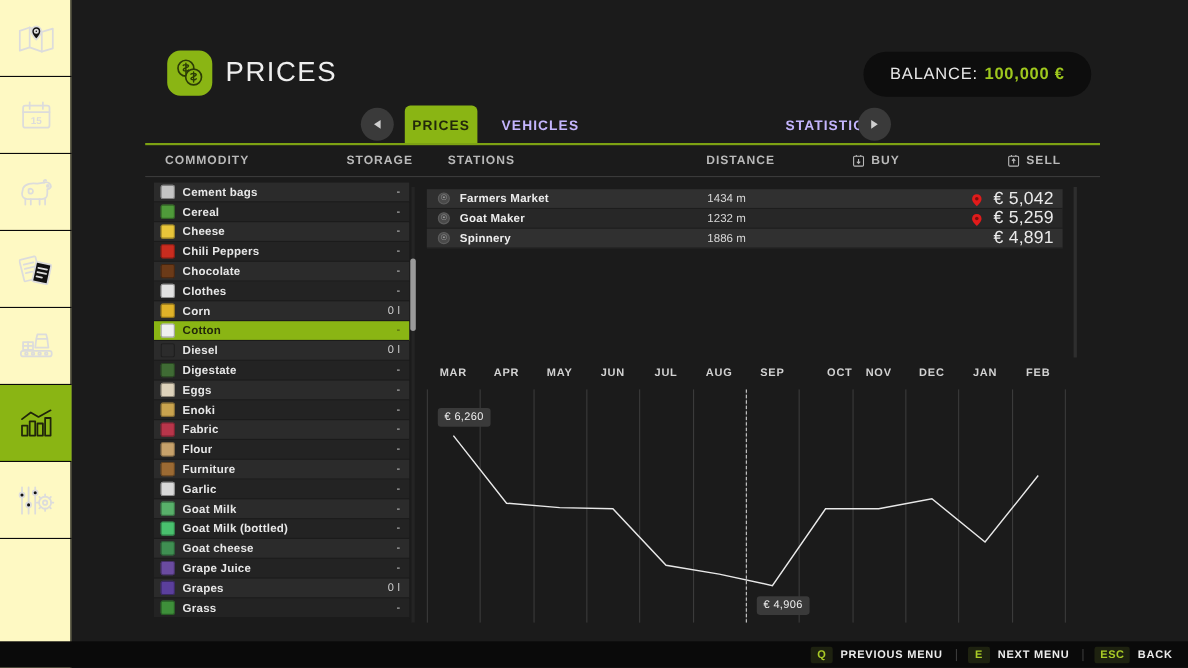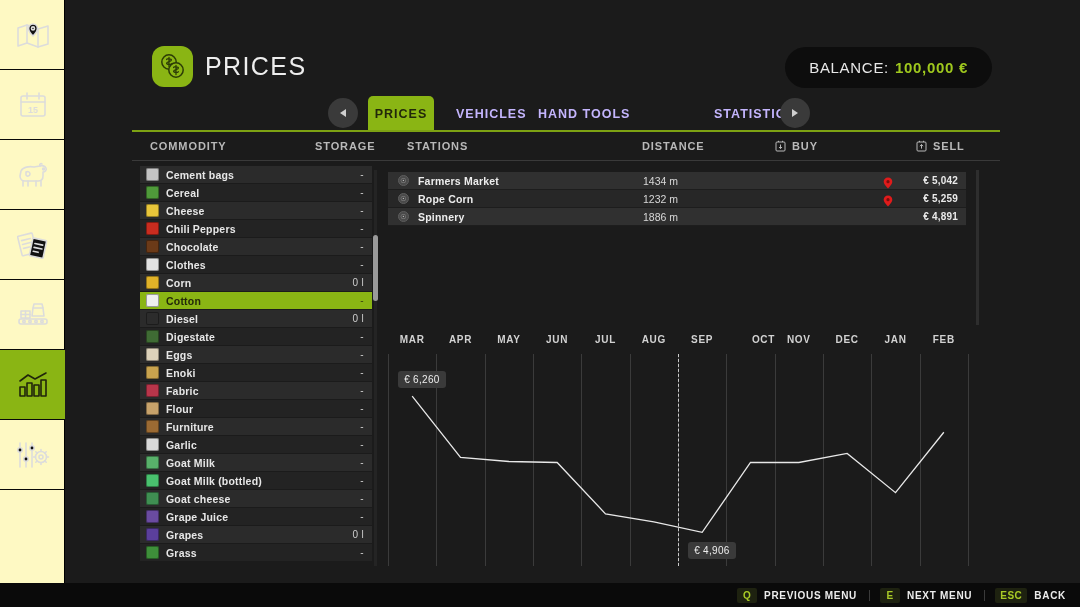--- a/index.html
+++ b/index.html
@@ -124,21 +124,21 @@
   .srow.alt { background: #272727; }
   .st-badge {
     width: 11px; height: 11px; border-radius: 50%; margin-left: 10px; margin-right: 9px;
     background: #4a4a4a; border: 1px solid #5d5d5d; flex: none;
     display: flex; align-items: center; justify-content: center;
   }
   .st-badge span { font-size: 7px; color: #bdbdbd; line-height: 1; }
   .st-name { font-size: 10.5px; font-weight: bold; color: #ededed; letter-spacing: .2px; }
   .st-dist { position: absolute; left: 255px; font-size: 10.5px; color: #d8d8d8; }
   .st-pin  { position: absolute; right: 72px; width: 12px; height: 12px; }
-  .st-price { position: absolute; right: 8px; font-size: 10px; color: #eaeaea; letter-spacing: .2px; font-weight: bold; }
+  .st-price { position: absolute; right: 8px; font-size: 16px; color: #eaeaea; letter-spacing: .2px; }
 
   #st-sb-track {
     position: absolute; left: 976px; top: 170px; width: 3px; height: 155px; background: #2e2e2e;
   }
 
   
   #chart { position: absolute; left: 388px; top: 334px; width: 580px; height: 232px; }
   #chart-months { position: relative; height: 18px; }
   .mlabel {
     position: absolute; top: 0; font-size: 10px; font-weight: bold;
@@ -275,23 +275,20 @@
   <div id="tabbar">
     <div class="nav-circle" style="left:196px">
       <div class="tri tri-left"></div>
     </div>
 
     <div class="tab active" style="left:236px; width:66px">
       <span>PRICES</span>
     </div>
     <div class="tab" style="left:310px">
       <span>VEHICLES</span>
-    </div>
-    <div class="tab" style="left:392px">
-      <span>HAND TOOLS</span>
     </div>
     <div class="tab" style="left:568px">
       <span>STATISTICS</span>
     </div>
 
     <div class="nav-circle" style="left:648px">
       <div class="tri tri-right"></div>
     </div>
   </div>
   <div id="tab-underline"></div>
@@ -445,21 +442,21 @@
         <div class="st-pin"><svg width="12" height="12" viewBox="0 0 12 12">
             <path d="M6 0.6 C3.5 0.6 1.7 2.4 1.7 4.8 C1.7 7.6 6 11.4 6 11.4 S10.3 7.6 10.3 4.8 C10.3 2.4 8.5 0.6 6 0.6 Z" fill="#e01b1b"></path>
             <circle cx="6" cy="4.7" r="1.6" fill="#7a0d0d"></circle>
           </svg></div>
         <div class="st-price">€ 5,042</div>
       </div>
       <div class="srow alt">
         <div class="st-badge">
           <span>☉</span>
         </div>
-        <div class="st-name">Rope Corn</div>
+        <div class="st-name">Goat Maker</div>
         <div class="st-dist">1232 m</div>
         <div class="st-pin"><svg width="12" height="12" viewBox="0 0 12 12">
             <path d="M6 0.6 C3.5 0.6 1.7 2.4 1.7 4.8 C1.7 7.6 6 11.4 6 11.4 S10.3 7.6 10.3 4.8 C10.3 2.4 8.5 0.6 6 0.6 Z" fill="#e01b1b"></path>
             <circle cx="6" cy="4.7" r="1.6" fill="#7a0d0d"></circle>
           </svg></div>
         <div class="st-price">€ 5,259</div>
       </div>
       <div class="srow">
         <div class="st-badge">
           <span>☉</span>

